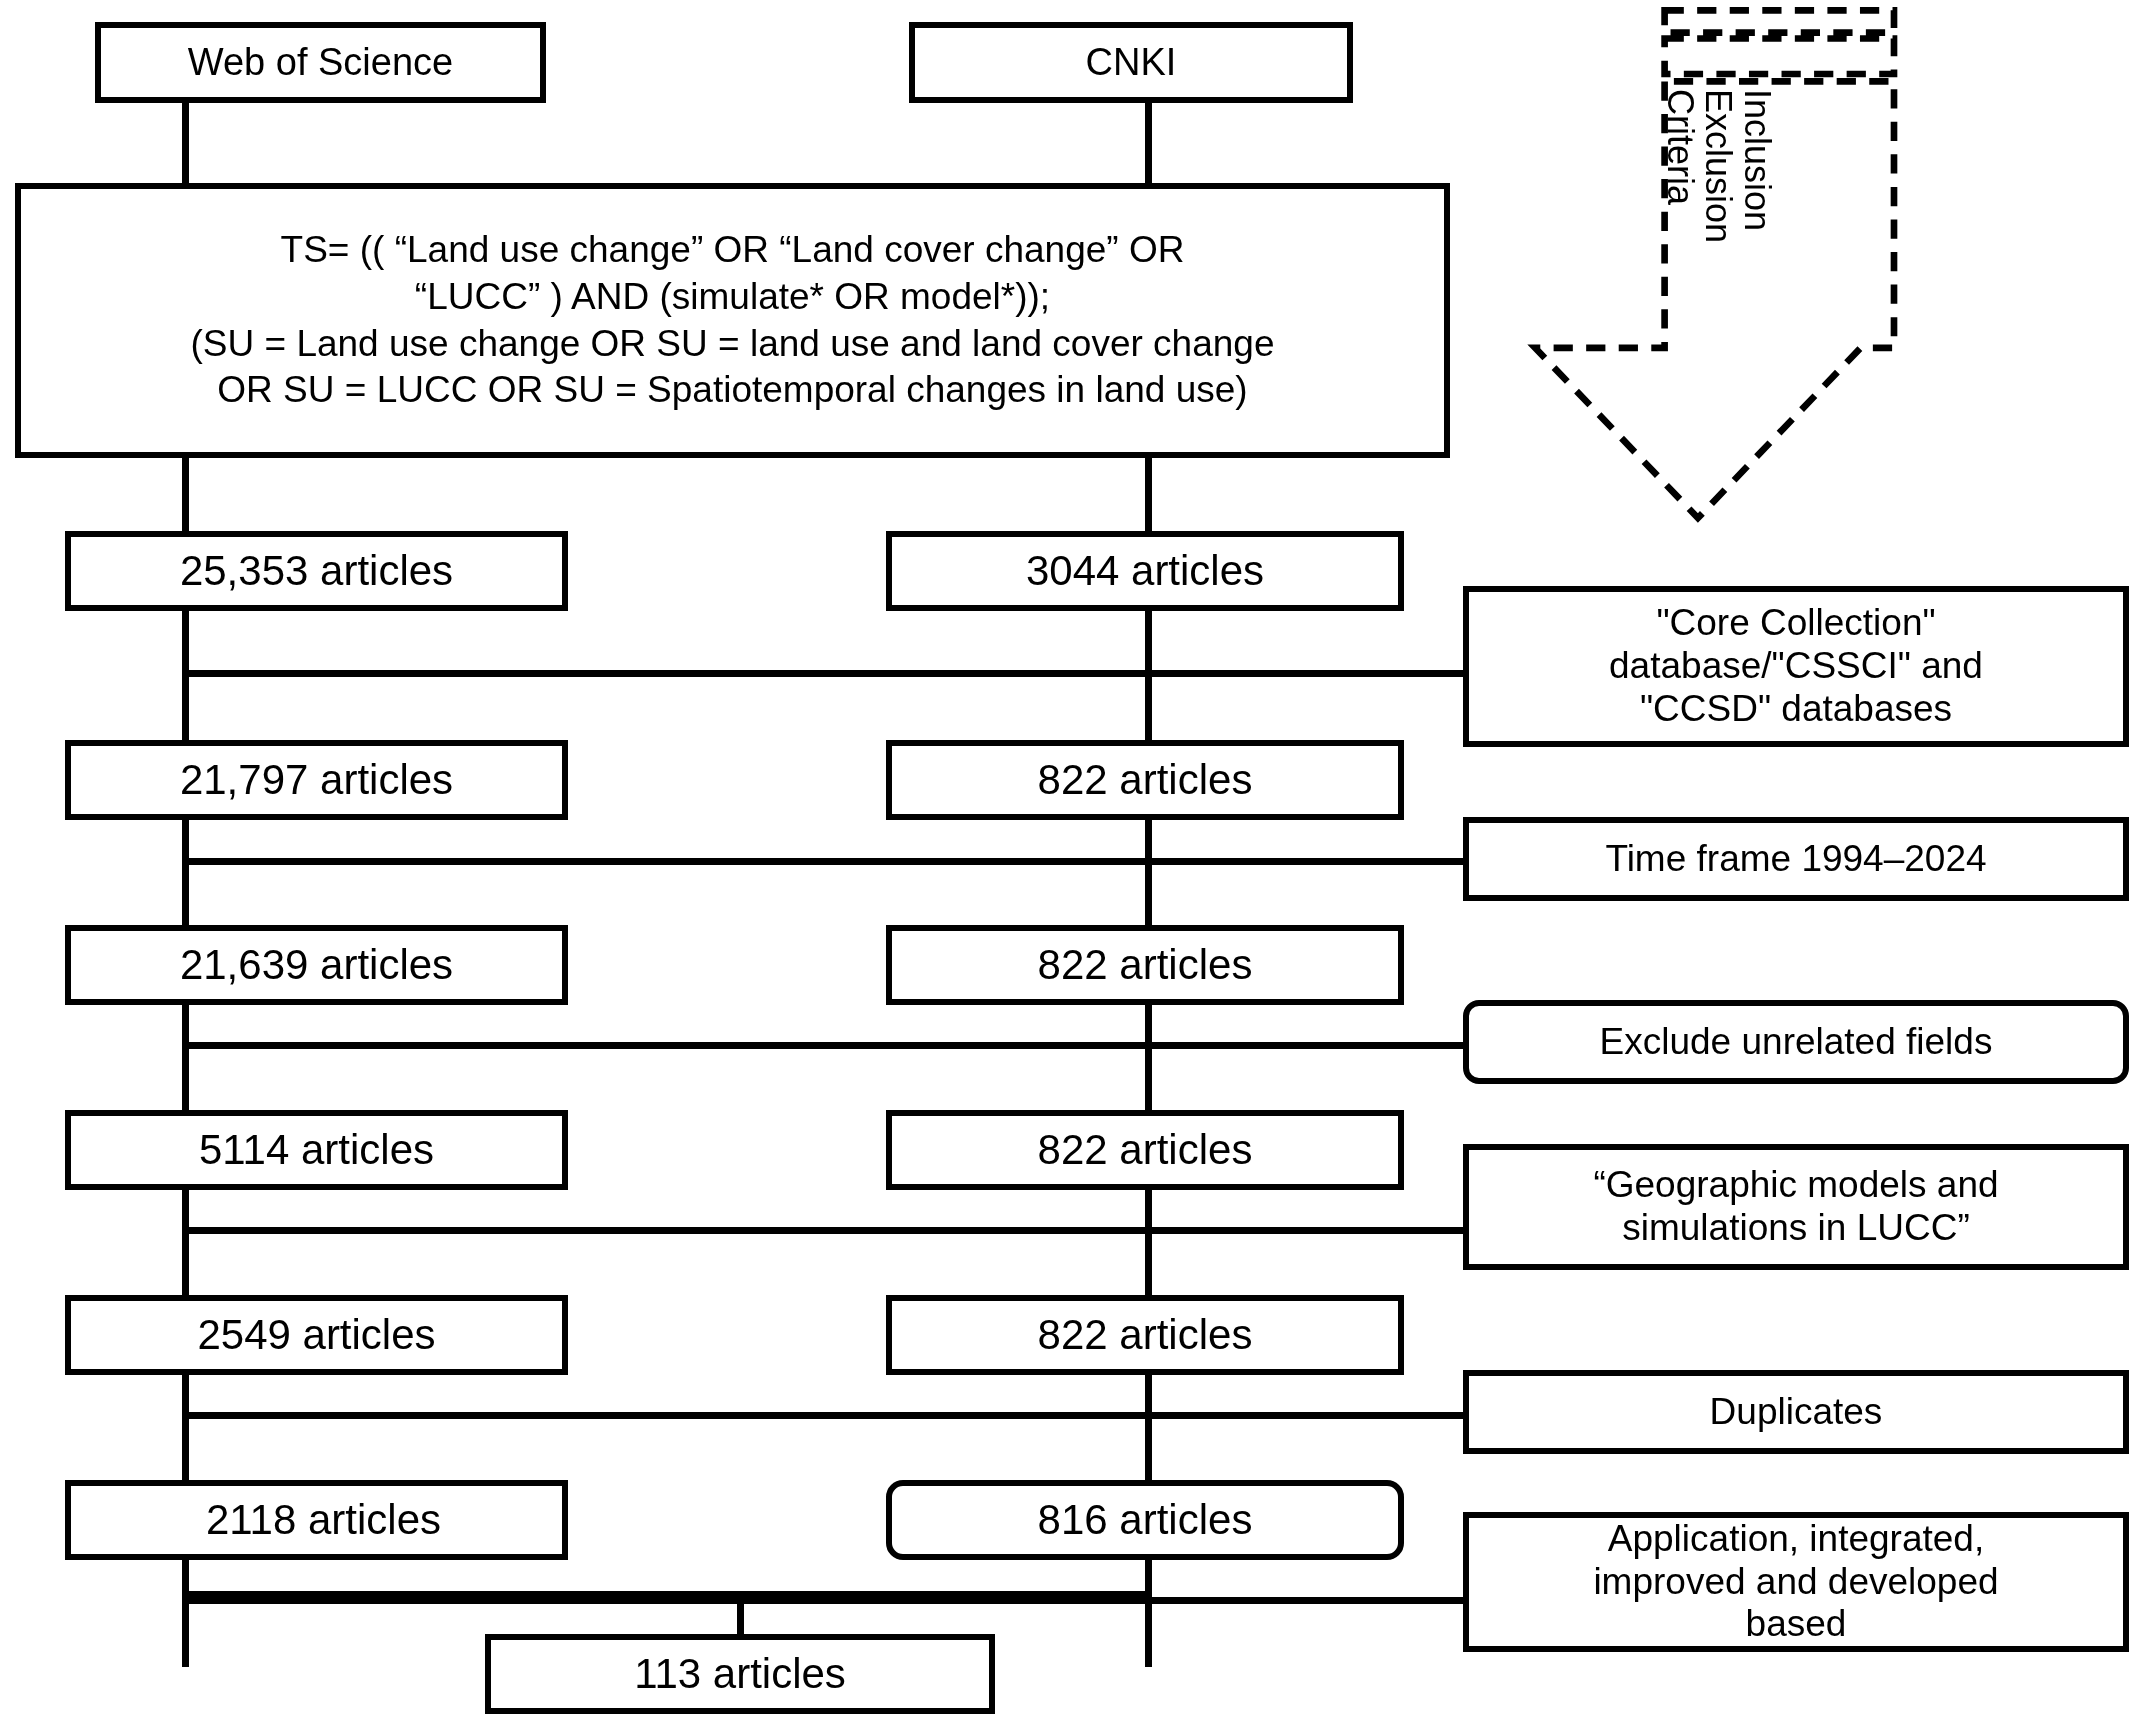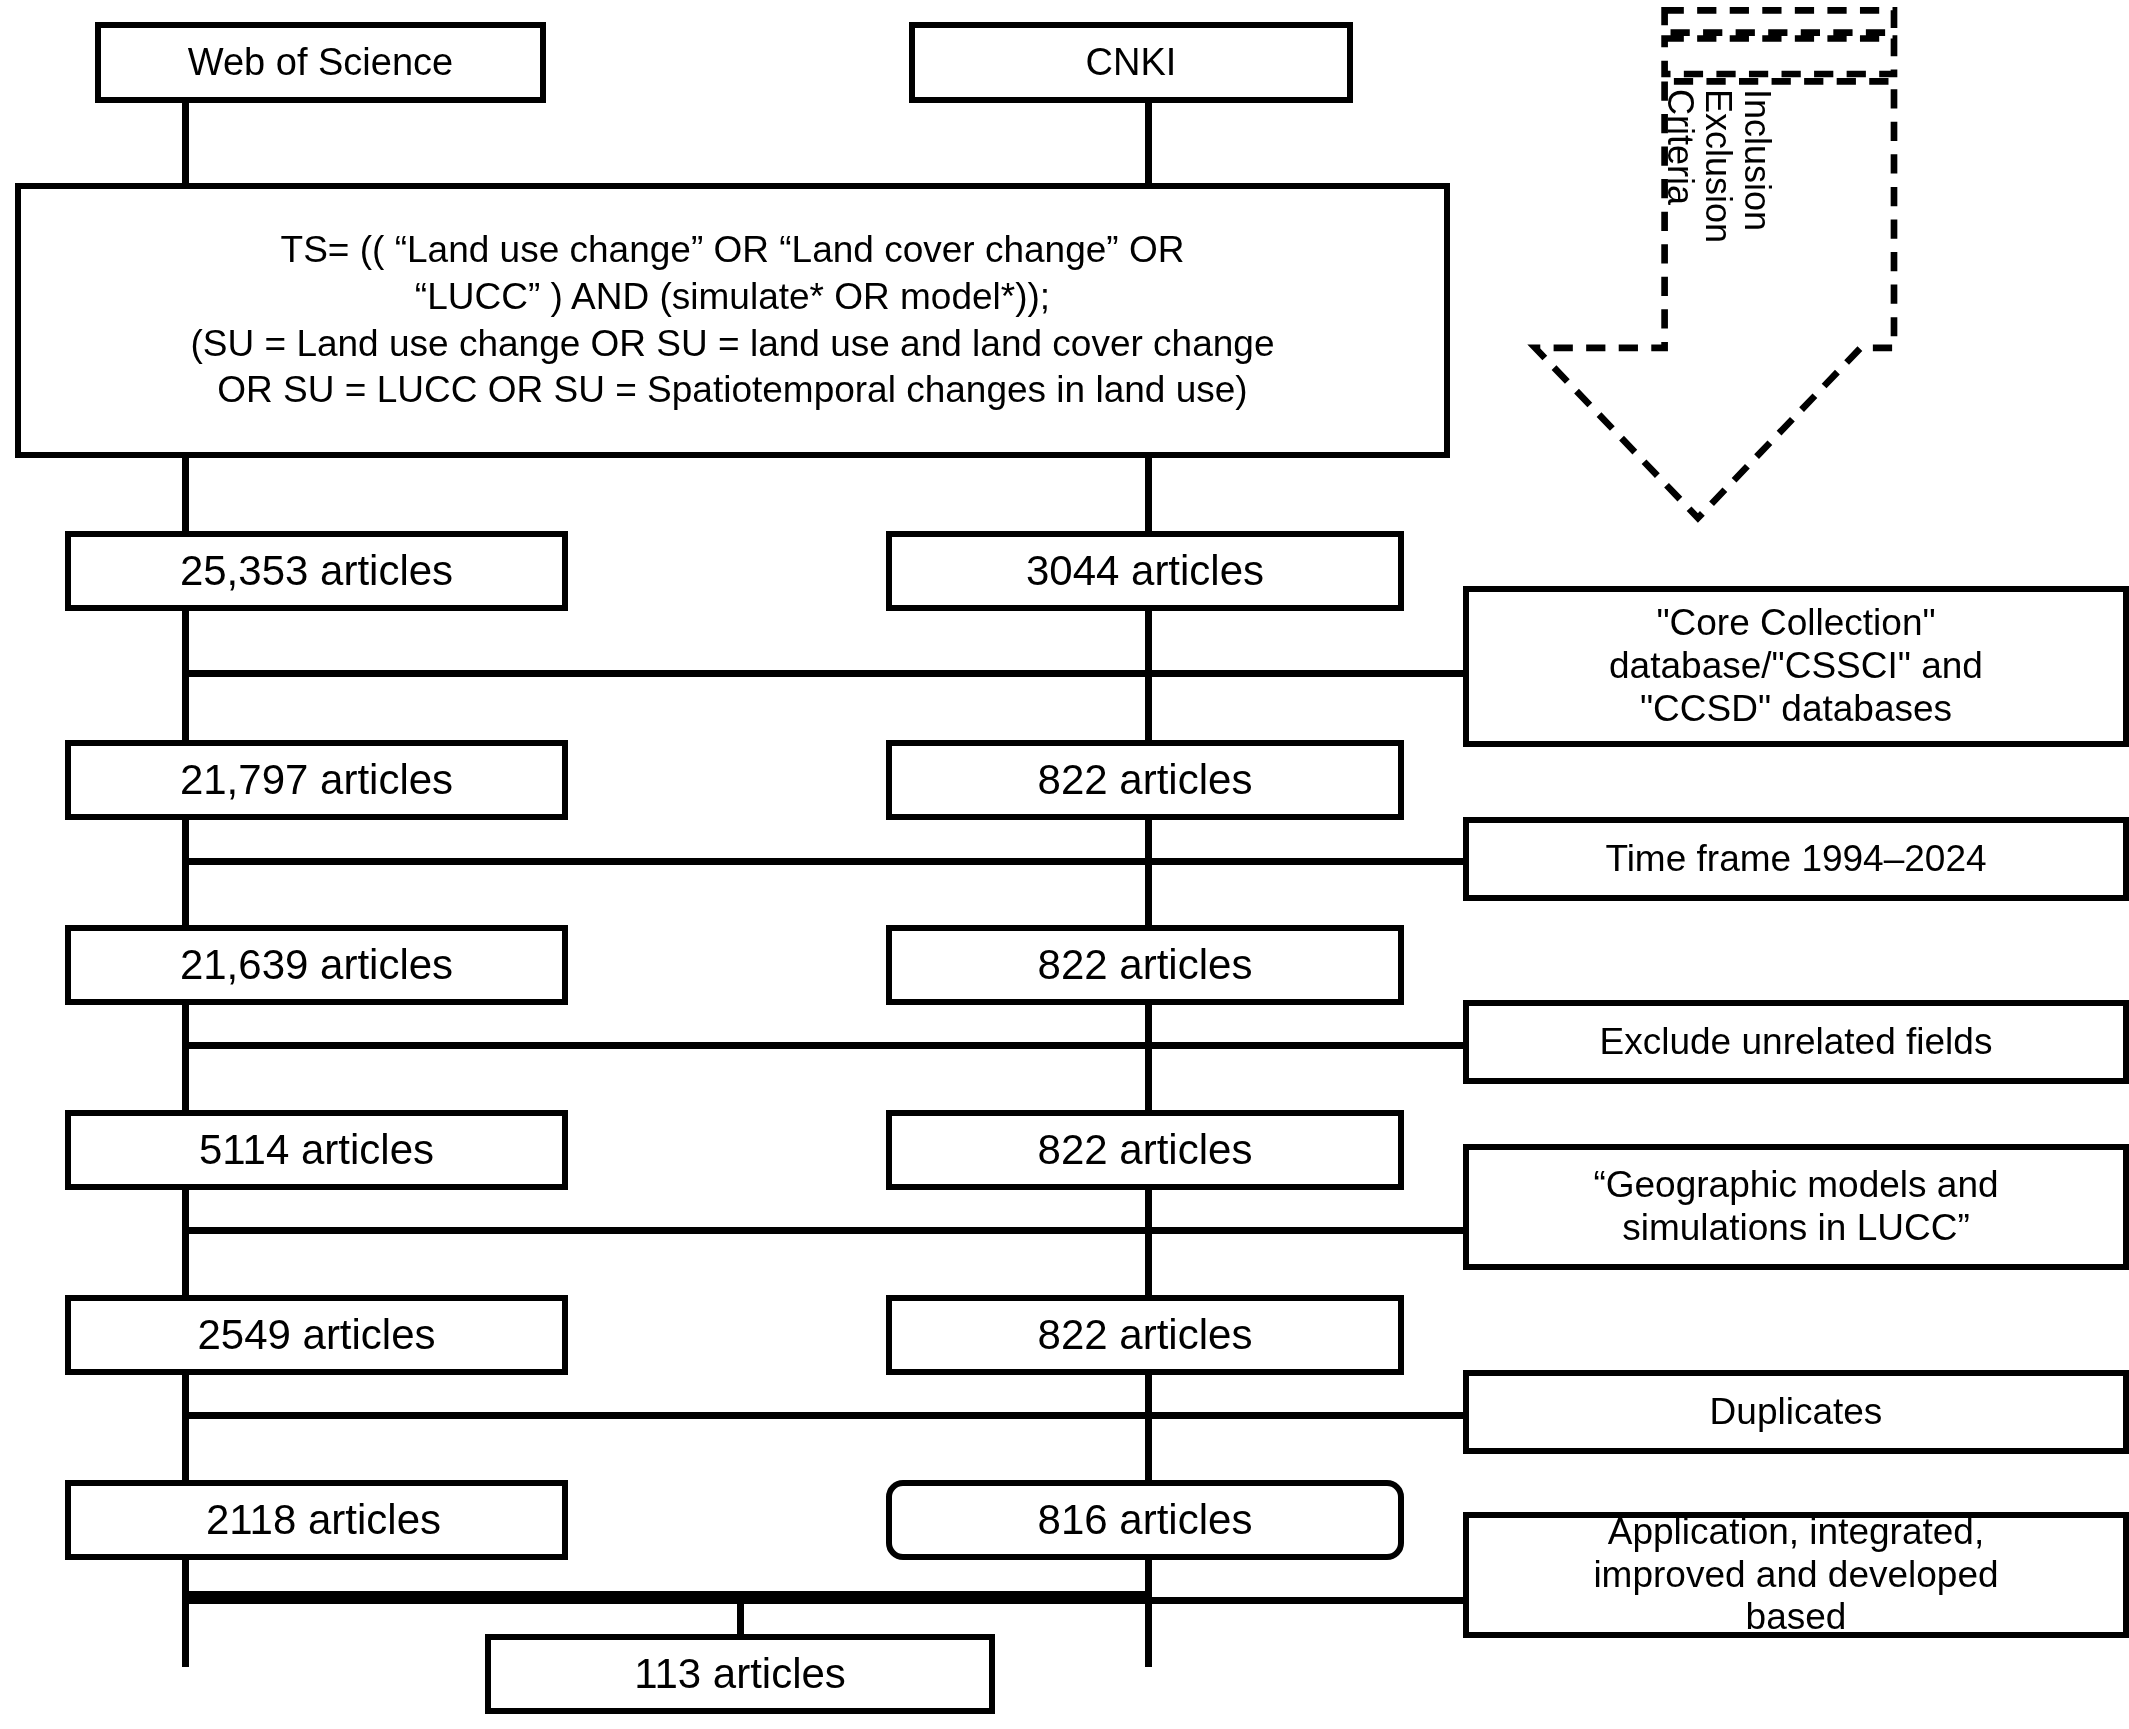--- a/index.html
+++ b/index.html
@@ -163,36 +163,36 @@
       <span>"Core Collection"</span><br>
       <span>database/"CSSCI" and</span><br>
       <span>"CCSD" databases</span>
     </span>
   </div>
 
   <div class="box f-crit" style="left:1463px;top:817px;width:666px;height:84px;">
     <span class="txt">Time frame 1994–2024</span>
   </div>
 
-  <div class="box f-crit" style="left:1463px;top:1000px;width:666px;height:84px;">
+  <div class="box f-crit" style="left:1463px;top:1000px;width:666px;height:84px;border-radius:16px;">
     <span class="txt">Exclude unrelated fields</span>
   </div>
 
   <div class="box f-crit" style="left:1463px;top:1144px;width:666px;height:126px;">
     <span class="txt">
       <span>“Geographic models and</span><br>
       <span>simulations in LUCC”</span>
     </span>
   </div>
 
   <div class="box f-crit" style="left:1463px;top:1370px;width:666px;height:84px;">
     <span class="txt">Duplicates</span>
   </div>
 
-  <div class="box f-crit" style="left:1463px;top:1512px;width:666px;height:126px;">
+  <div class="box f-crit" style="left:1463px;top:1512px;width:666px;height:140px;">
     <span class="txt">
       <span>Application, integrated,</span><br>
       <span>improved and developed</span><br>
       <span>based</span>
     </span>
   </div>
 
   <div class="box f-count" style="left:485px;top:1634px;width:510px;height:80px;">
     <span class="txt">113 articles</span>
   </div>

